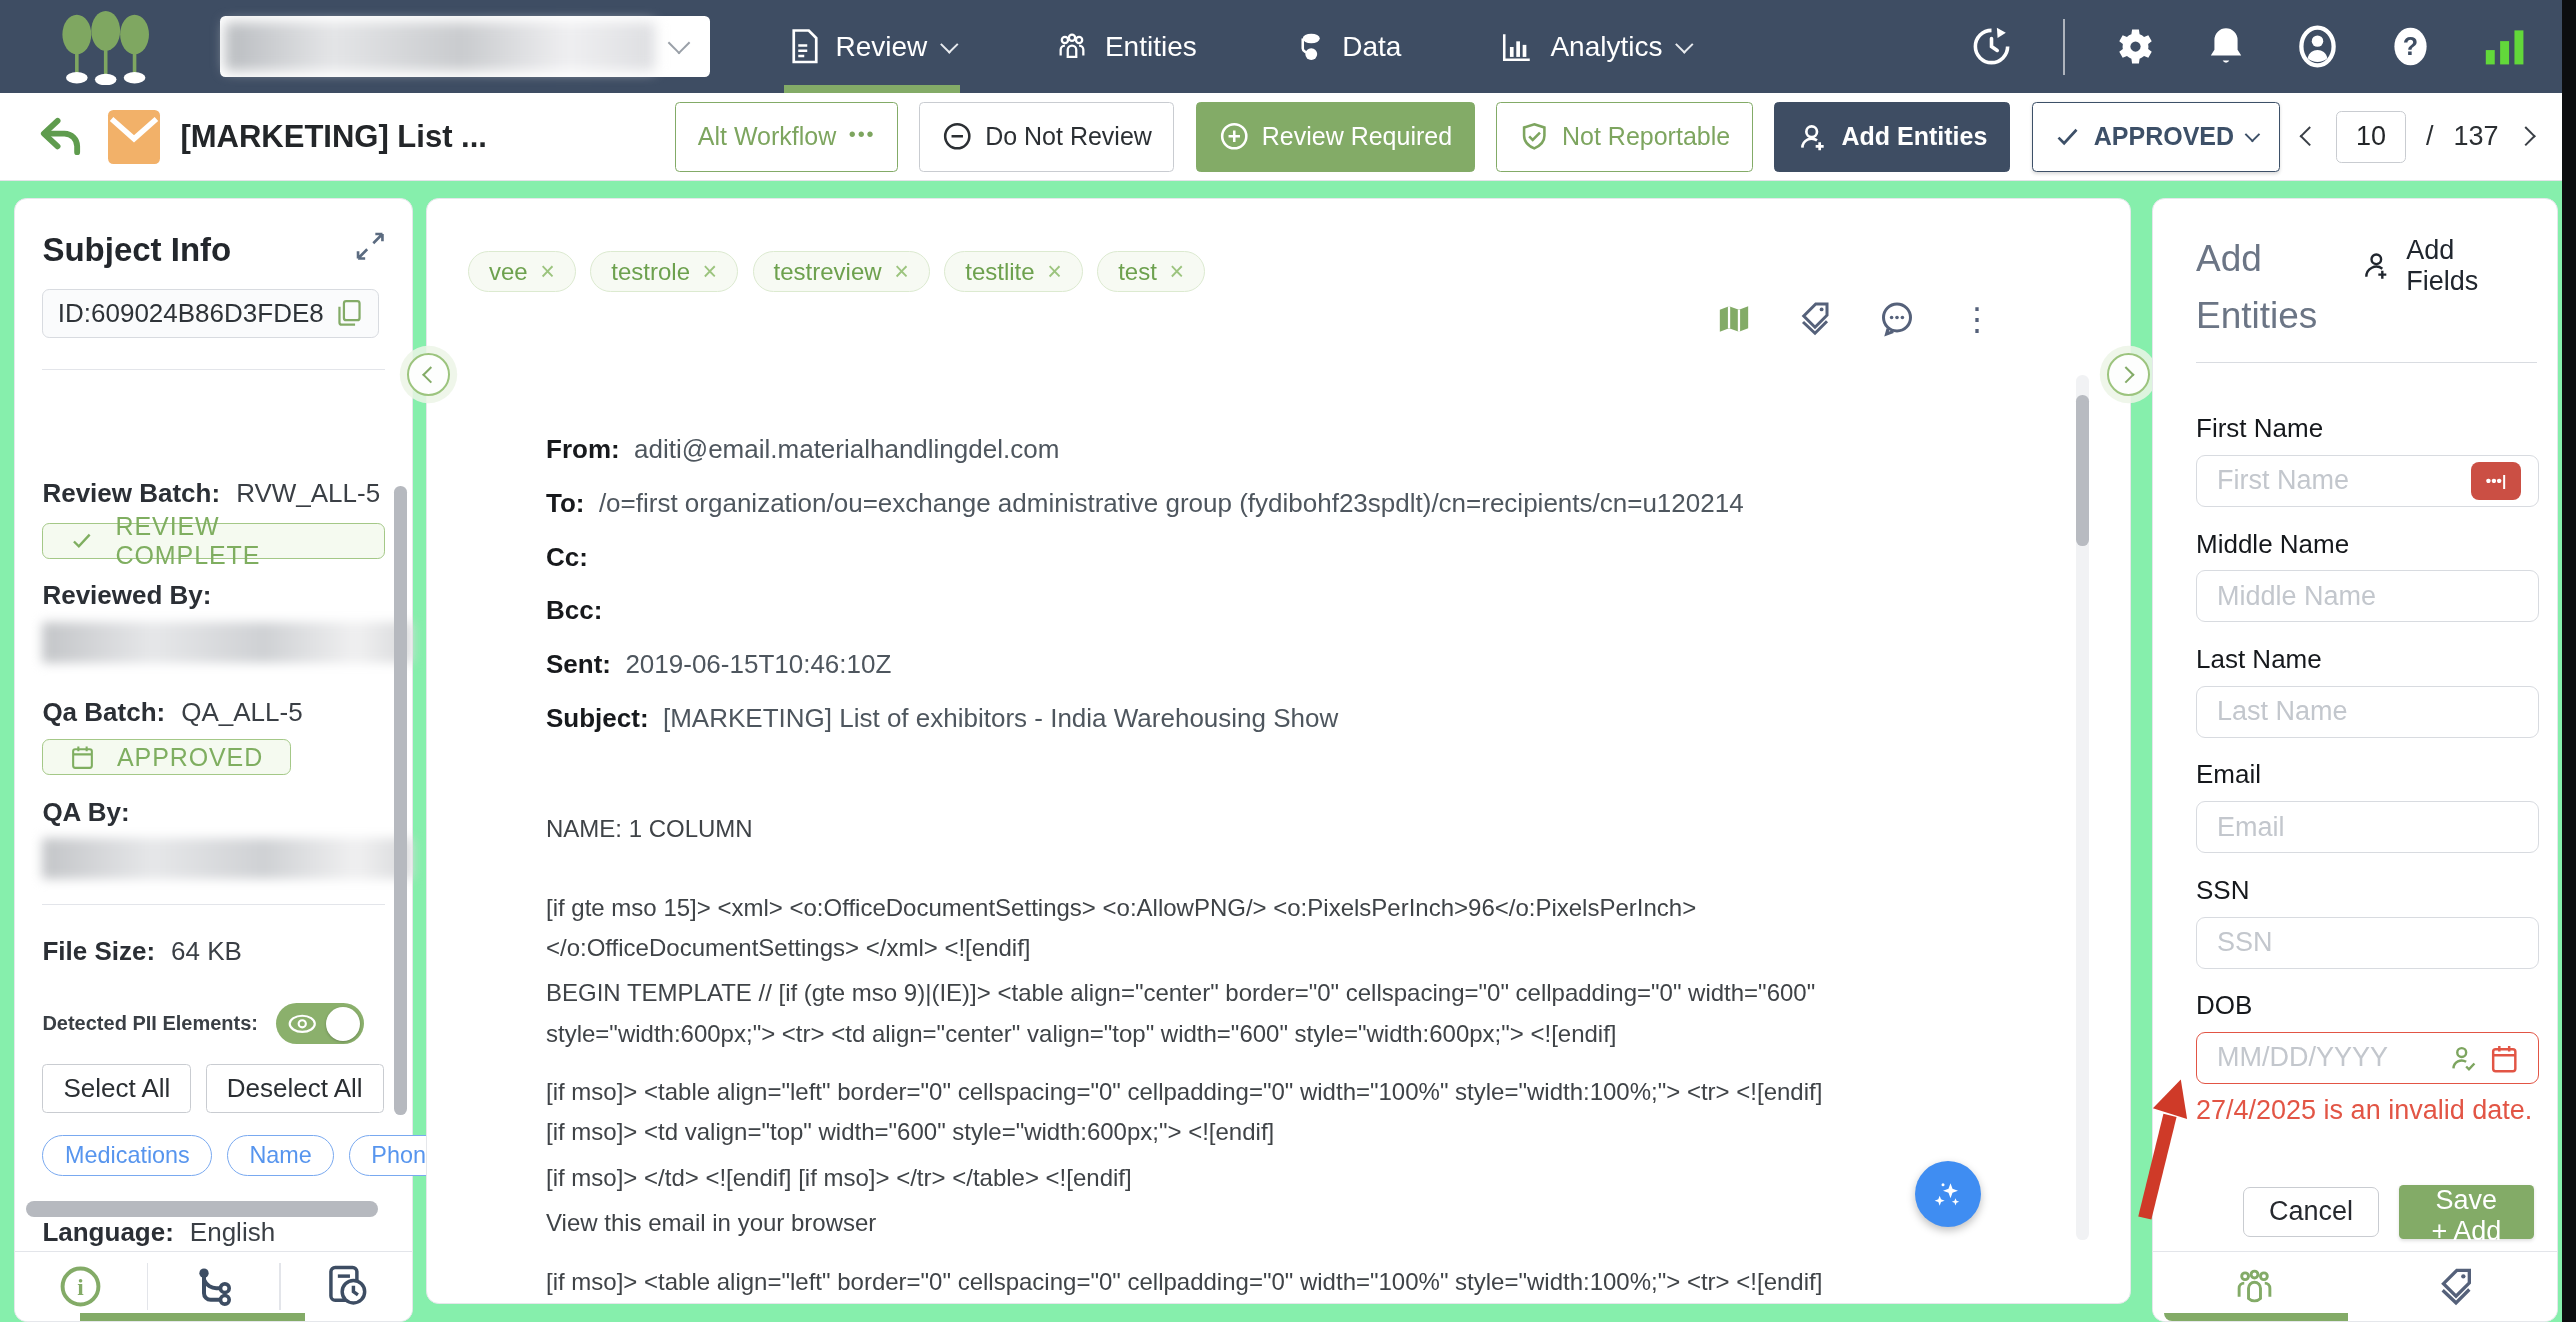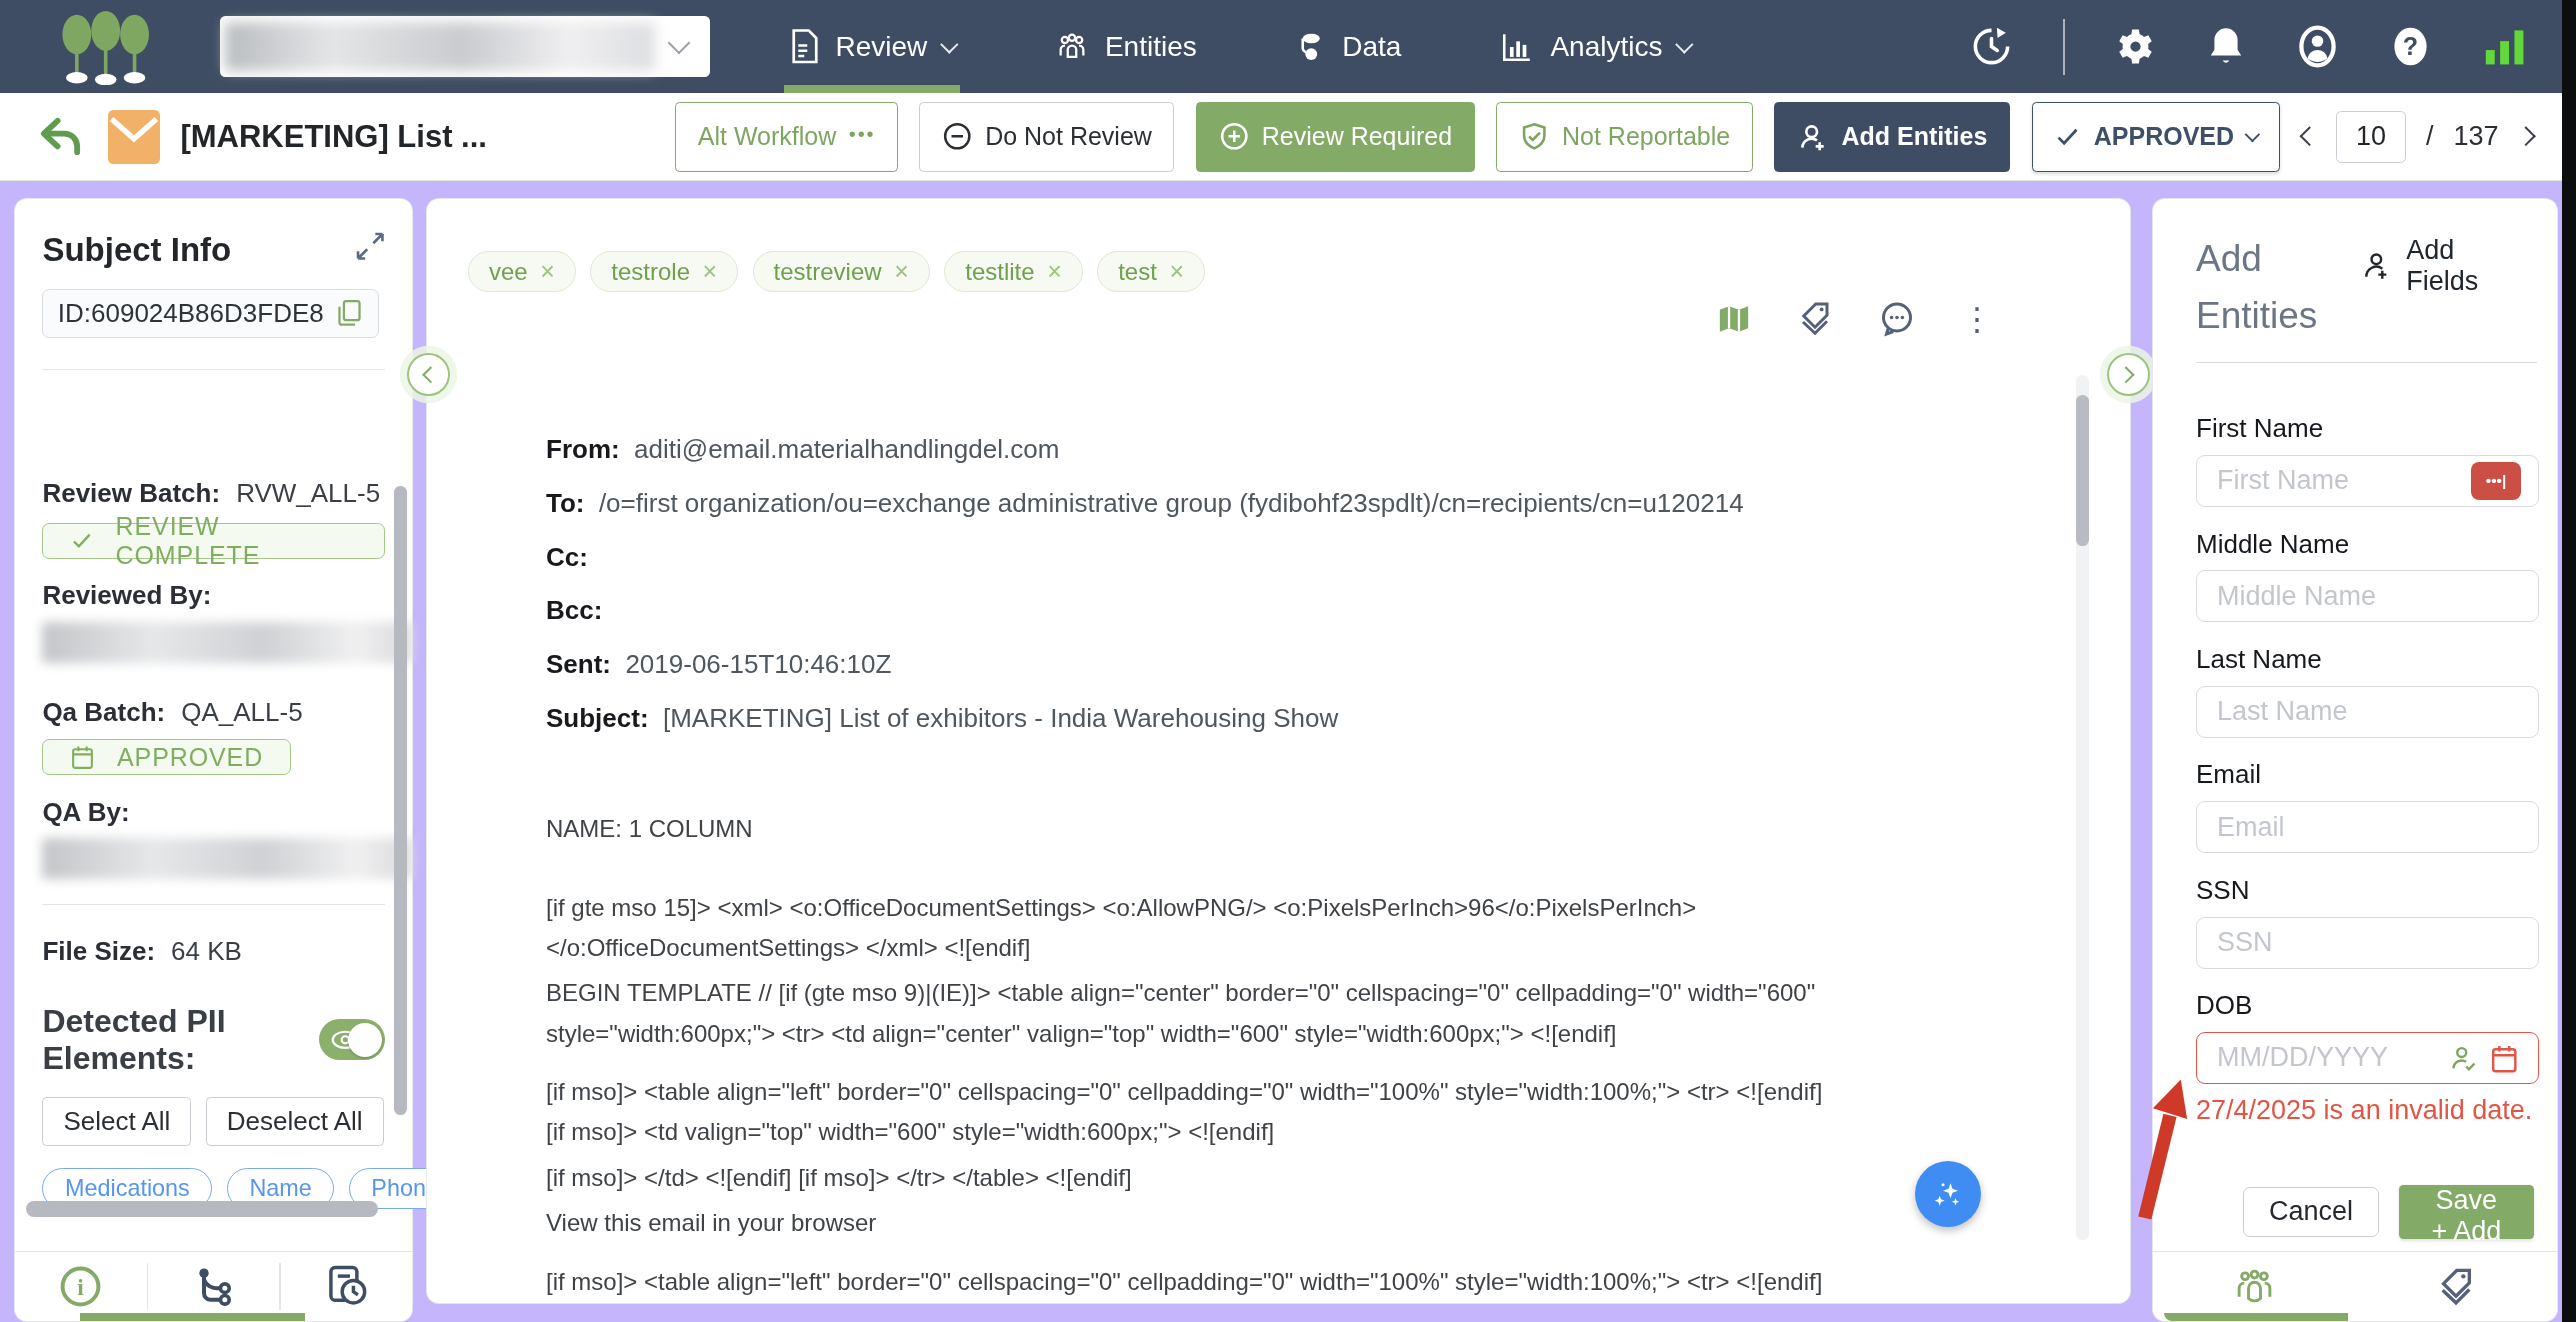--- a/index.html
+++ b/index.html
@@ -1,18 +1,18 @@
 <!DOCTYPE html>
 <html style="font-size:14.4px"><head>
 <meta charset="utf-8">
 <style>
   * { margin:0; padding:0; box-sizing:border-box; }
   html,body { width:2576px; height:1322px; }
   body { font-family:"Liberation Sans", sans-serif; background:#edeff4; overflow:hidden; }
-  .app { position:relative; width:2576px; height:1322px; background:#c4b5fd; }
+  .app { position:relative; width:2576px; height:1322px; background:#86efac; }
 
   
   .navbar { position:absolute; top:0; left:0; width:2576px; height:93px; background:#3e4d63; display:flex; align-items:center; }
   .logo { position:absolute; left:57px; top:10.8px; }
   .org-dropdown { position:absolute; left:220px; top:16px; width:490px; height:61px; background:#fff; border-radius:5.4px; display:flex; align-items:center; padding:5.4px; }
   .org-blur { flex:1; height:49px; border-radius:3.6px; background:linear-gradient(90deg,#b9bcc0,#e4e5e7 25%,#c9cbce 55%,#efeff1 80%,#dddee1); filter:blur(6.3px); }
   .org-caret { width:16px; height:16px; border-right:2.7px solid #9aa0a8; border-bottom:2.7px solid #9aa0a8; transform:rotate(45deg); margin:0 18px 7.2px 16px; }
   .nav-tabs { position:absolute; left:789px; top:0; height:93px; display:flex; align-items:center; gap:99px; }
   .nav-tab { position:relative; height:93px; display:flex; align-items:center; gap:16px; color:#fff; font-size:28px; cursor:pointer; }
   .nav-tab .caret { width:12.6px; height:12.6px; border-right:2.2px solid #e8ebef; border-bottom:2.2px solid #e8ebef; transform:rotate(45deg); margin-top:-5.4px; }
@@ -316,21 +316,21 @@
     <div class="blur-bar" style="margin-top:10.8px"></div>
 
     <div class="hr" style="margin-top:25px"></div>
 
     <div class="lbl-row" style="margin-top:30.5px">
       <b>File Size:</b>
         <span>64 KB</span>
     </div>
 
     <div style="margin-top:36px; display:flex; align-items:center; gap:18px;">
-      <b class="lbl-row" style="font-size:32px">Detected PII Elements:</b>
+      <b class="lbl-row" style="font-size:20px">Detected PII Elements:</b>
       <div class="toggle">
         <svg style="margin-left:10.8px" width="30.5" height="21.6" viewBox="0 0 34 24">
             <ellipse cx="17" cy="12" rx="14" ry="9" fill="none" stroke="#fff" stroke-width="2.4"></ellipse>
             <circle cx="17" cy="12" r="4" fill="none" stroke="#fff" stroke-width="2.4"></circle>
           </svg>
         <div class="knob"></div>
       </div>
     </div>
 
     <div style="margin-top:20px; display:flex; gap:14.4px;">

